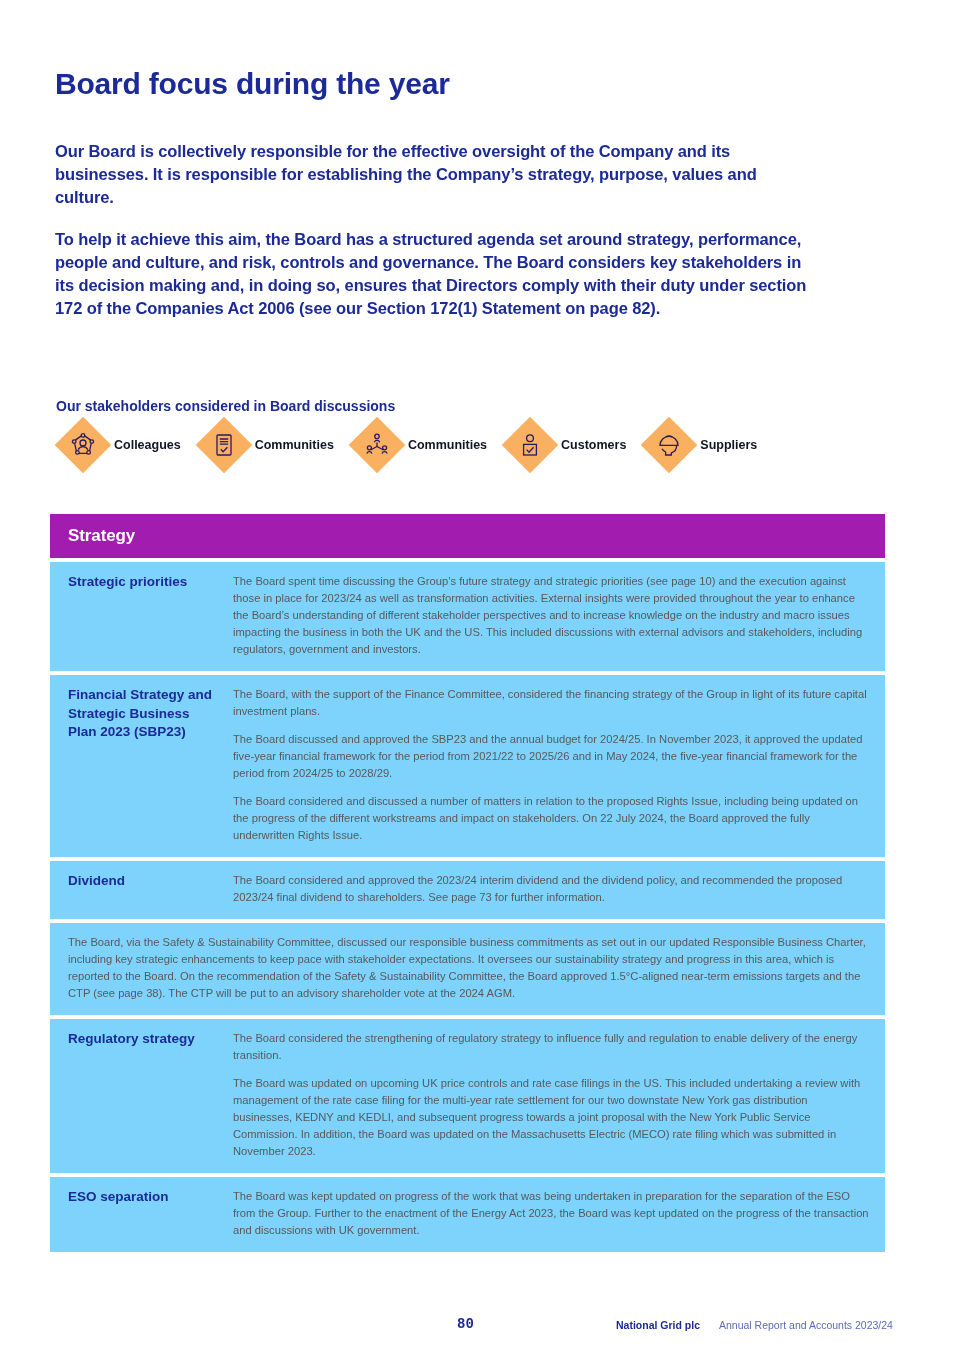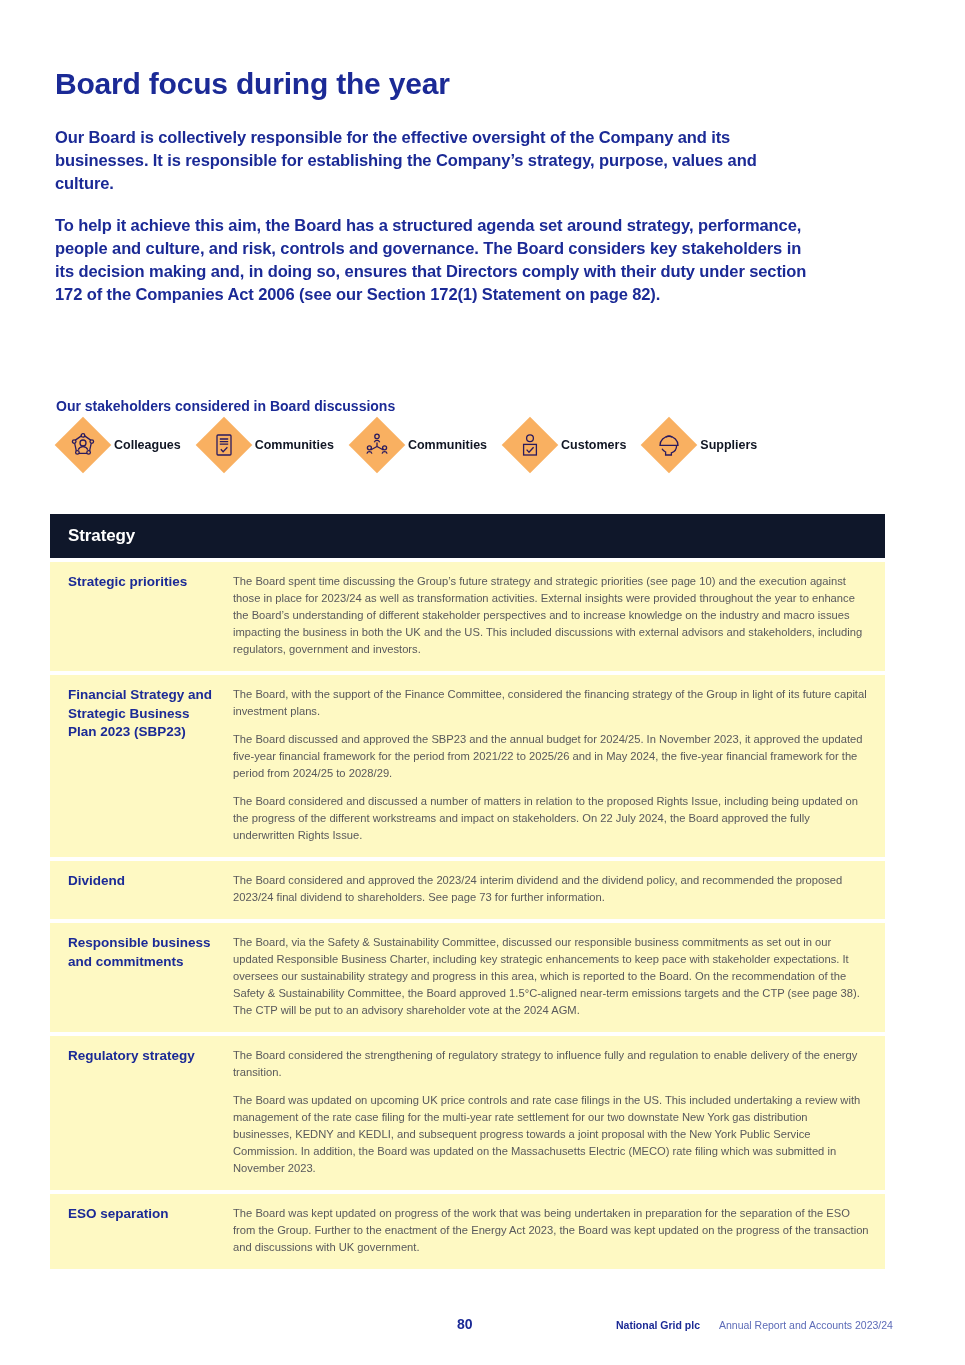--- a/index.html
+++ b/index.html
@@ -31,21 +31,21 @@
     font-size: 30px;
     font-weight: bold;
     color: #1b2a96;
     letter-spacing: -0.2px;
   }
 
   
   .intro {
     position: absolute;
     left: 55px;
-    top: 126px;
+    top: 140px;
     width: 760px;
   }
   .intro p {
     margin: 0 0 20px 0;
     font-size: 16.5px;
     line-height: 1.38;
     font-weight: bold;
     color: #1b2a96;
     letter-spacing: -0.1px;
   }
@@ -99,30 +99,30 @@
   }
 
   
   .tbl {
     position: absolute;
     left: 50px;
     top: 514px;
     width: 835px;
   }
   .tbl-header {
-    background: #0f172a;
+    background: #a21caf;
     color: #ffffff;
     font-size: 17px;
     font-weight: bold;
     padding: 12px 0 12px 18px;
     letter-spacing: -0.1px;
   }
   .tbl-row {
     display: flex;
-    background: #fef9c3;
+    background: #7dd3fc;
     margin-top: 4px;
     padding: 11px 16px 13px 18px;
     box-sizing: border-box;
   }
   .row-label {
     flex: 0 0 165px;
     font-size: 13.5px;
     font-weight: bold;
     color: #1b2a96;
     line-height: 1.38;
@@ -150,20 +150,21 @@
     width: 965px;
     height: 24px;
   }
   .pg-num {
     position: absolute;
     left: 457px;
     top: 0;
     font-size: 14px;
     font-weight: bold;
     color: #1b2a96;
+    font-family: Liberation Mono, monospace;
   }
   .foot-brand {
     position: absolute;
     left: 616px;
     top: 3px;
     font-size: 10.5px;
     font-weight: bold;
     color: #1b2a96;
   }
   .foot-doc {
@@ -292,21 +293,20 @@
     </div>
 
     <div class="tbl-row">
       <div class="row-label">Dividend</div>
       <div class="row-body">
         <p>The Board considered and approved the 2023/24 interim dividend and the dividend policy, and recommended the proposed 2023/24 final dividend to shareholders. See page 73 for further information.</p>
       </div>
     </div>
 
     <div class="tbl-row">
-      <div class="row-label">Responsible business and commitments</div>
       <div class="row-body">
         <p>The Board, via the Safety &amp; Sustainability Committee, discussed our responsible business commitments as set out in our updated Responsible Business Charter, including key strategic enhancements to keep pace with stakeholder expectations. It oversees our sustainability strategy and progress in this area, which is reported to the Board. On the recommendation of the Safety &amp; Sustainability Committee, the Board approved 1.5°C-aligned near-term emissions targets and the CTP (see page 38). The CTP will be put to an advisory shareholder vote at the 2024 AGM.</p>
       </div>
     </div>
 
     <div class="tbl-row">
       <div class="row-label">Regulatory strategy</div>
       <div class="row-body">
         <p>The Board considered the strengthening of regulatory strategy to influence fully and regulation to enable delivery of the energy transition.</p>
         <p>The Board was updated on upcoming UK price controls and rate case filings in the US. This included undertaking a review with management of the rate case filing for the multi-year rate settlement for our two downstate New York gas distribution businesses, KEDNY and KEDLI, and subsequent progress towards a joint proposal with the New York Public Service Commission. In addition, the Board was updated on the Massachusetts Electric (MECO) rate filing which was submitted in November 2023.</p>

